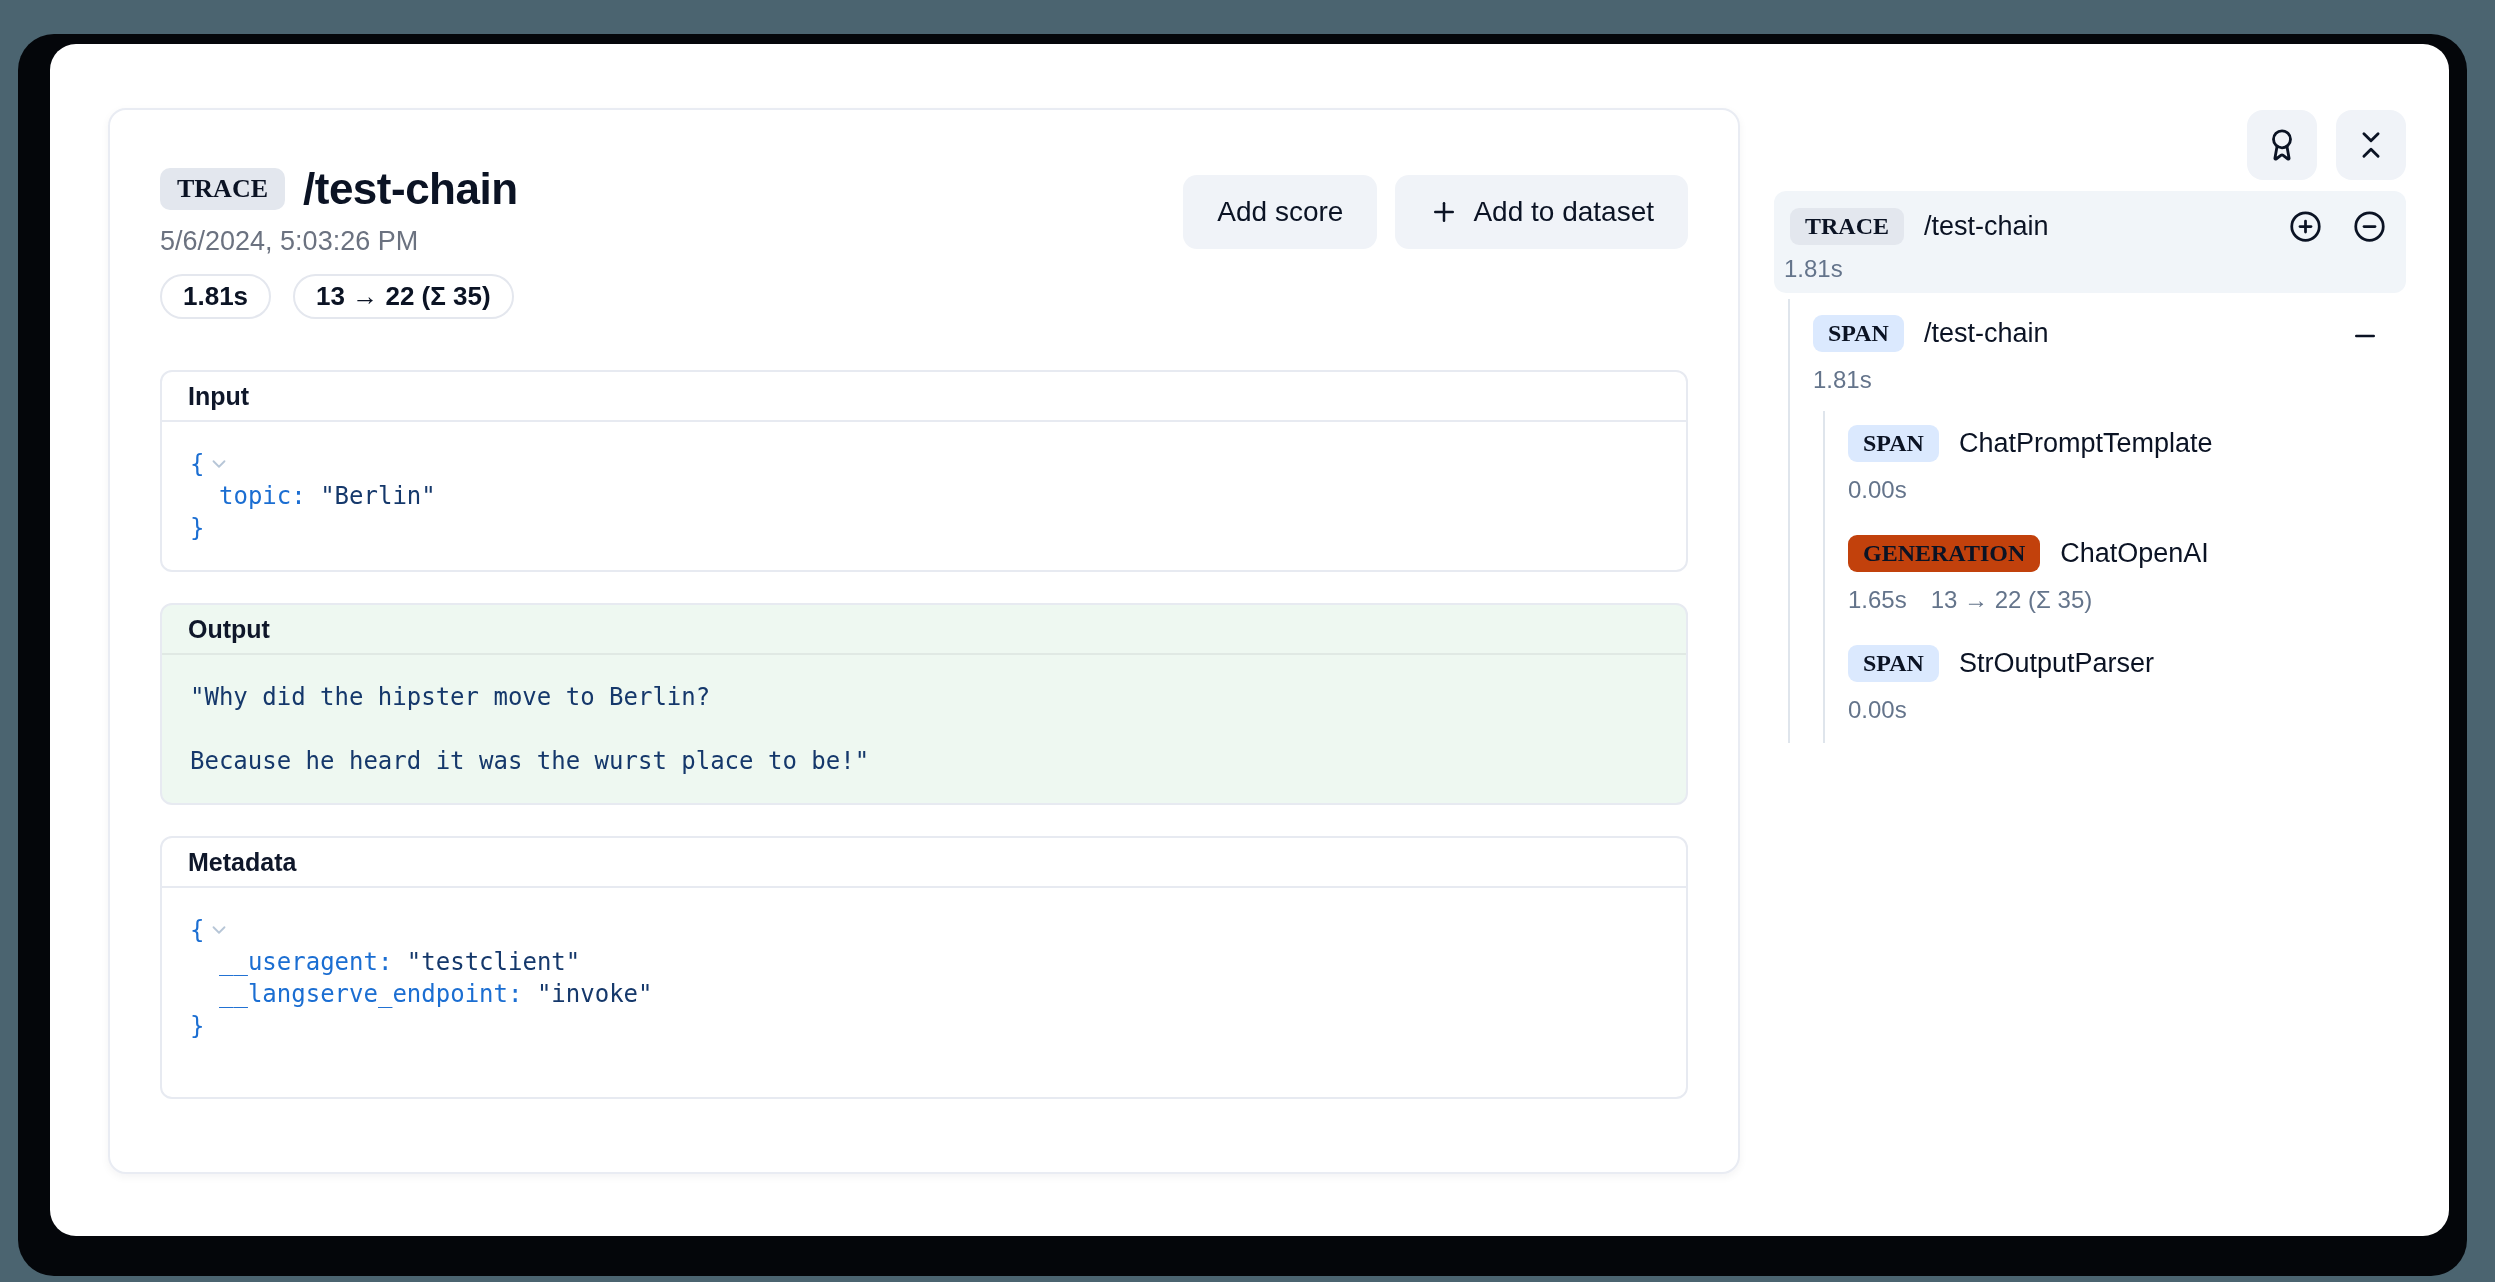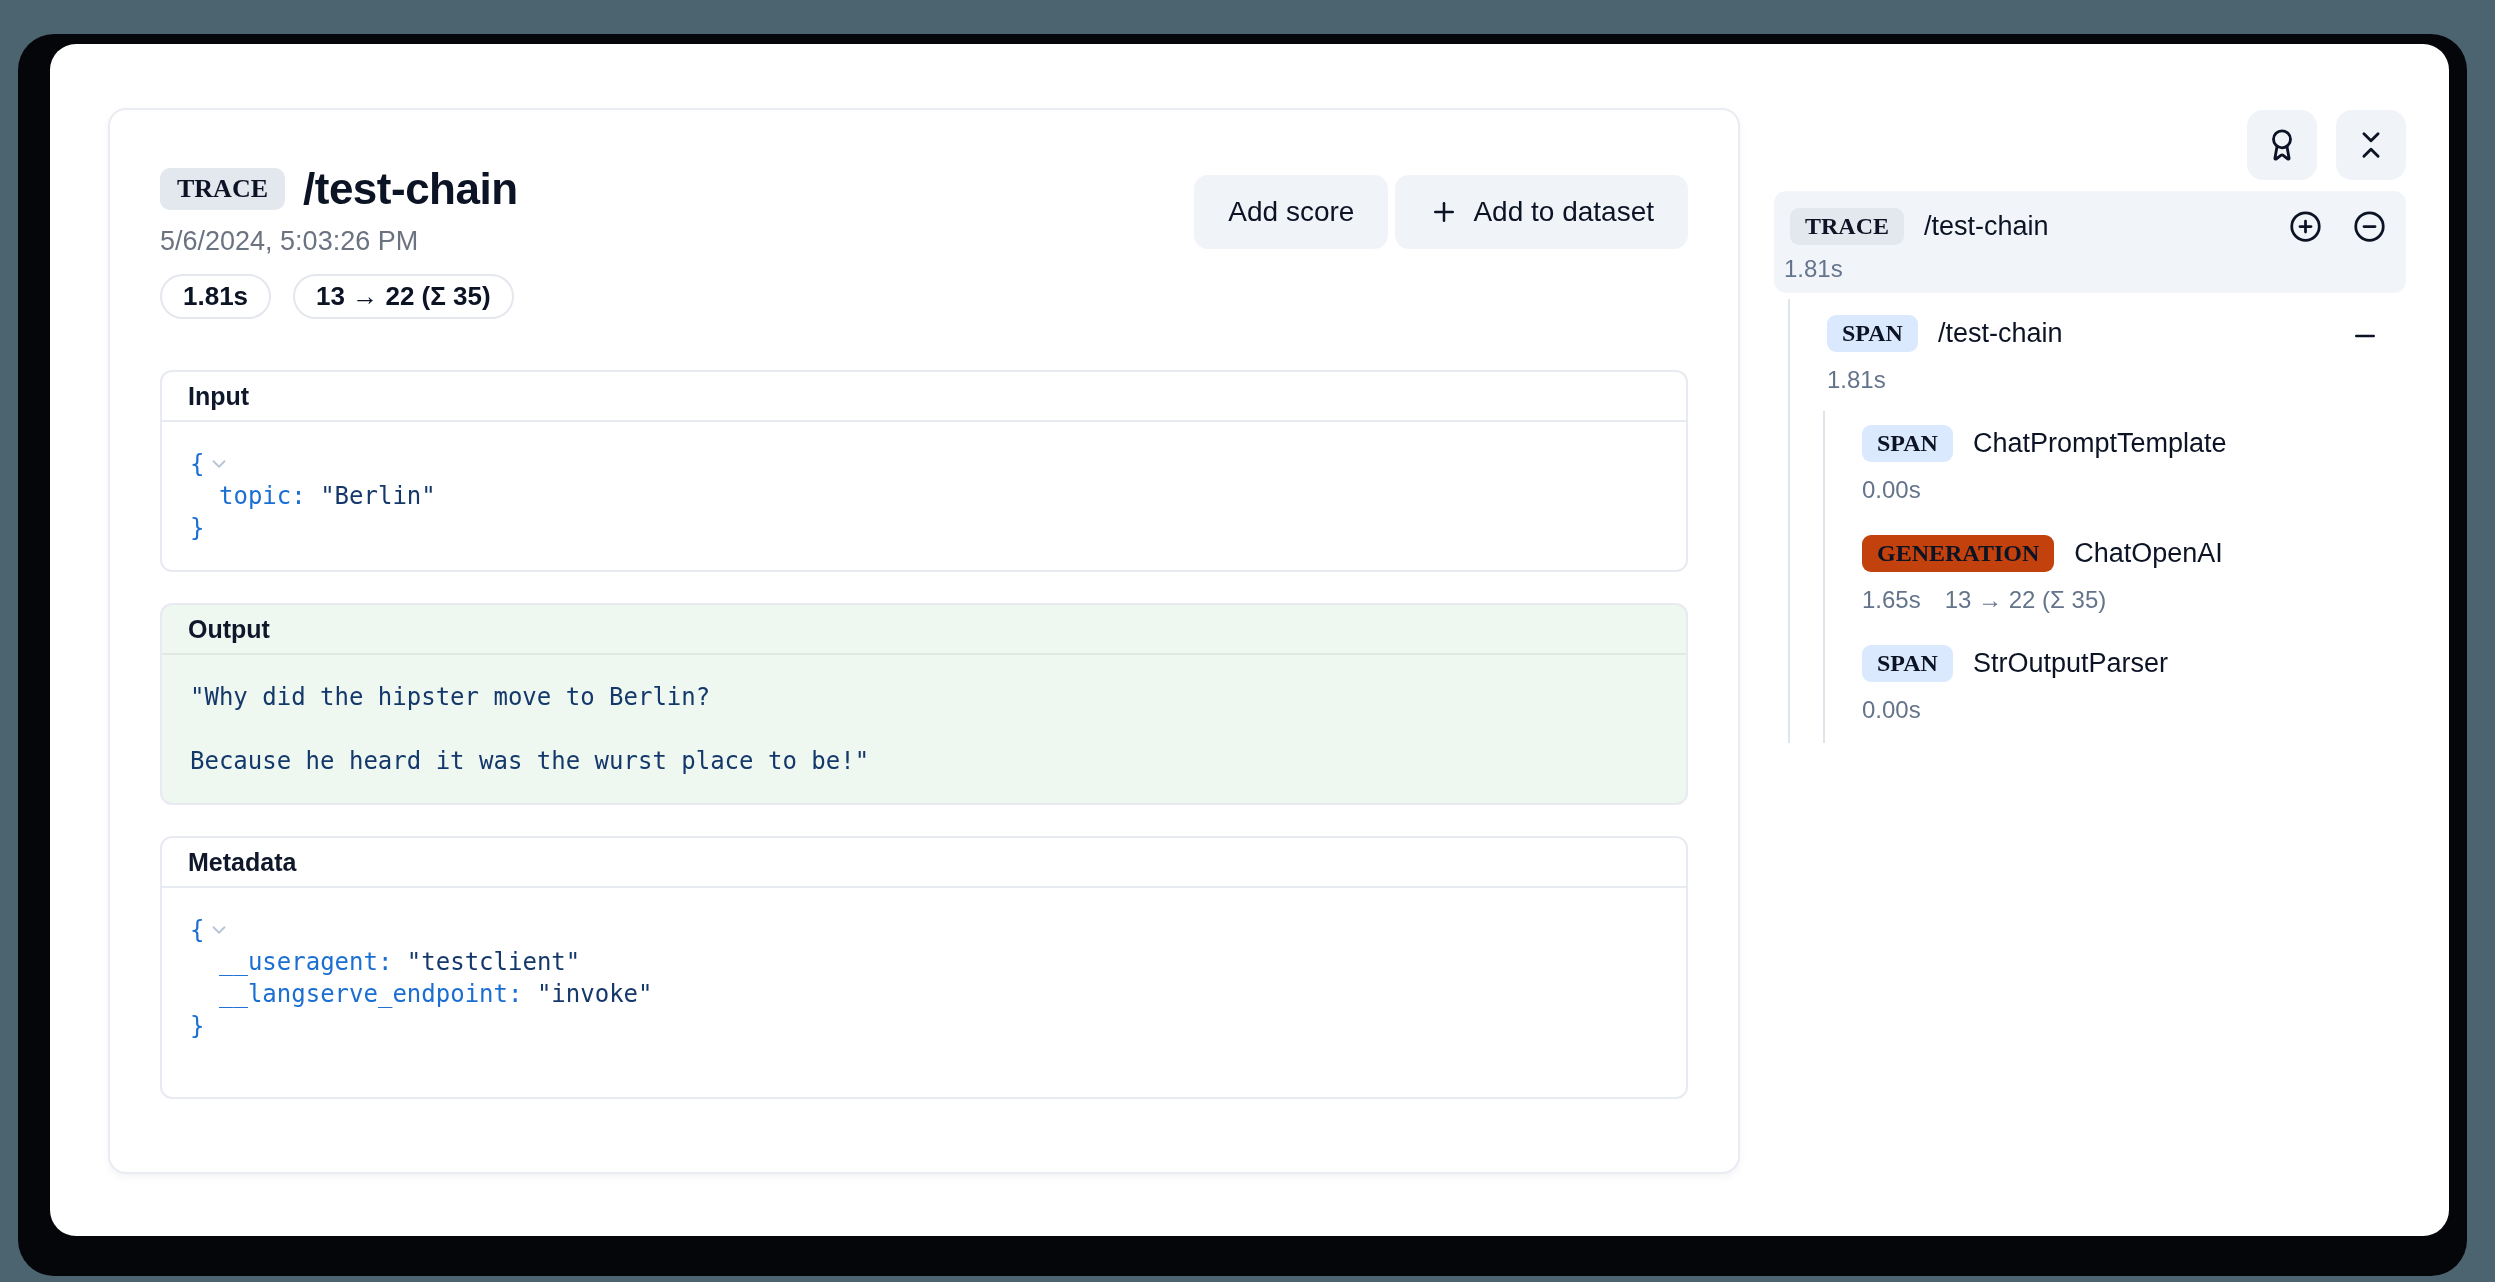--- a/index.html
+++ b/index.html
@@ -33,21 +33,21 @@
     font-weight:600; color:#0b1324; white-space:nowrap;font-family:Liberation Serif, serif;
   }
   .badge-trace { background:#e3e7ee; border-radius:10px; font-size:26px; padding:6px 17px; }
   .title { font-size:44px; font-weight:700; letter-spacing:-0.5px; margin:0; color:#0b1324; }
   .timestamp { margin-top:12px; font-size:27px; color:#6b7280; }
   .pills { margin-top:17px; display:flex; gap:22px; }
   .pill {
     border:2px solid #e4e7ee; border-radius:999px; padding:5px 21px;
     font-size:26px; font-weight:700; color:#0b1324; white-space:nowrap;
   }
-  .head-actions { display:flex; gap:7px; margin-top:11px; }
+  .head-actions { display:flex; gap:18px; margin-top:11px; }
   .btn {
     display:flex; align-items:center; justify-content:center; gap:14px;
     height:74px; padding:0 34px; background:#f0f3f8; border:none; border-radius:14px;
     font-size:28px; font-weight:500; color:#0b1324; font-family:inherit; cursor:pointer;
     white-space:nowrap;
   }
   .btn svg { flex:none; }
 
   .panel { border:2px solid #e7eaf1; border-radius:12px; margin-top:31px; overflow:hidden; background:#ffffff; }
   .panel-input { margin-top:51px; }
@@ -96,21 +96,21 @@
 
   .tree-body { position:relative; margin-top:22px; padding-left:39px; }
   .guide { position:absolute; width:2px; background:#dfe5ec; }
   .guide-outer { left:14px; top:-16px; height:444px; }
   .guide-inner { left:49px; top:96px; height:332px; }
 
   .node-main { display:flex; align-items:center; gap:20px; position:relative; padding-right:70px; cursor:pointer; }
   .node-collapse { position:absolute; right:26px; top:6px; color:#0b1324; cursor:pointer; }
   .node-duration { margin-top:14px; font-size:24px; color:#64748b; display:flex; gap:24px; }
   .children { padding-left:35px; }
-  .tree-node { margin-top:31px;margin-left:14px; }
+  .tree-node { margin-top:31px; }
 </style>
 </head>
 <body>
 
 <div class="frame">
   <div class="window">
 
     <div class="main-card">
       <div class="head-row">
         <div>

